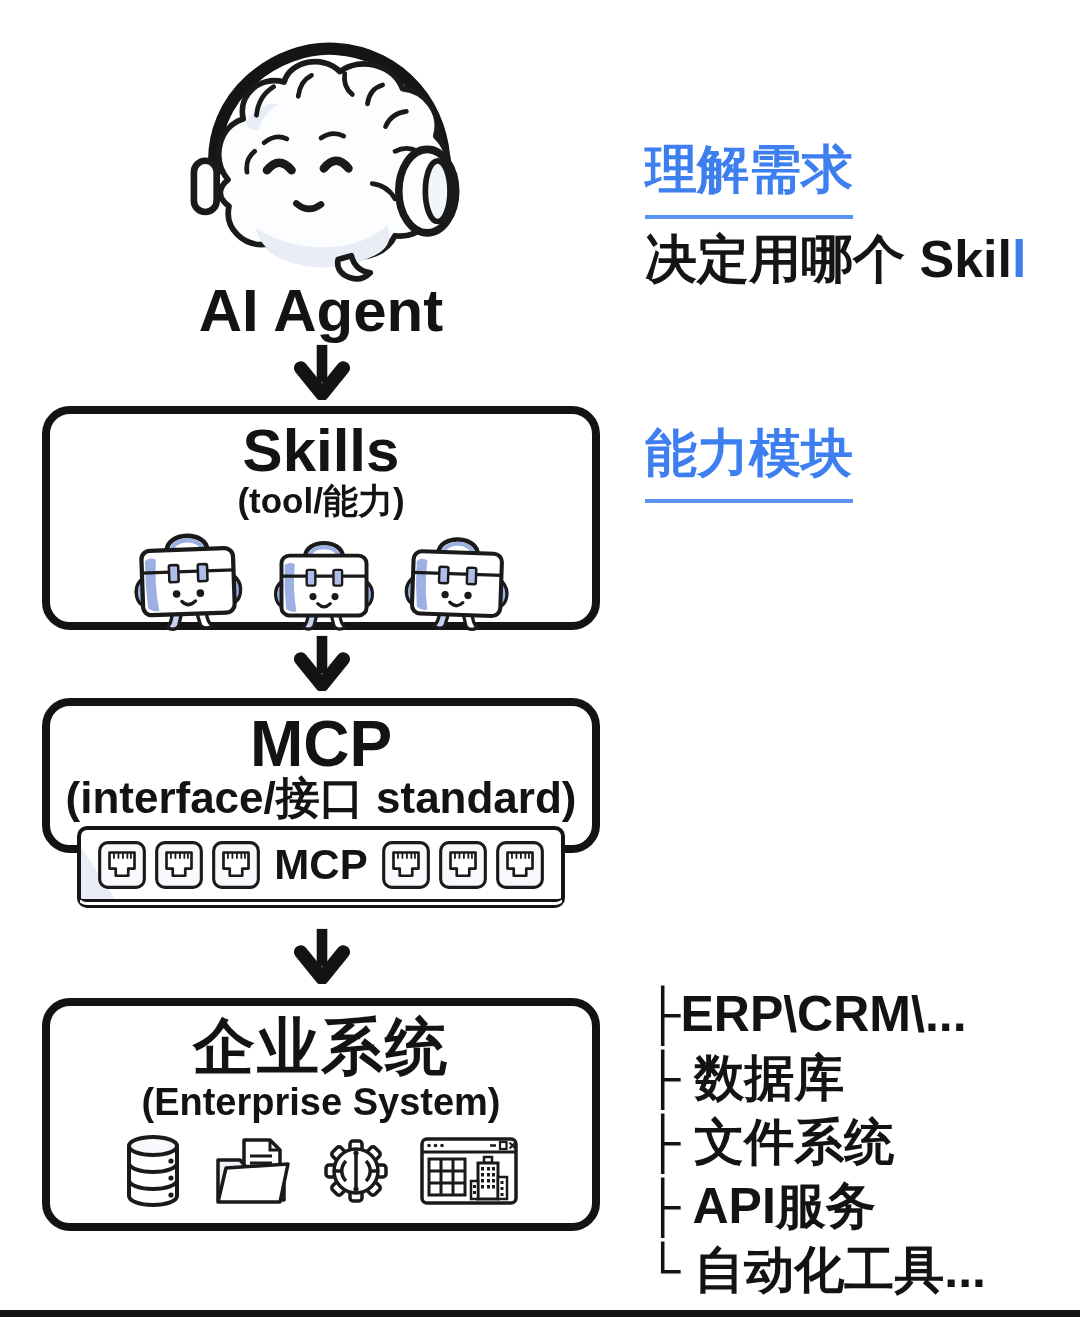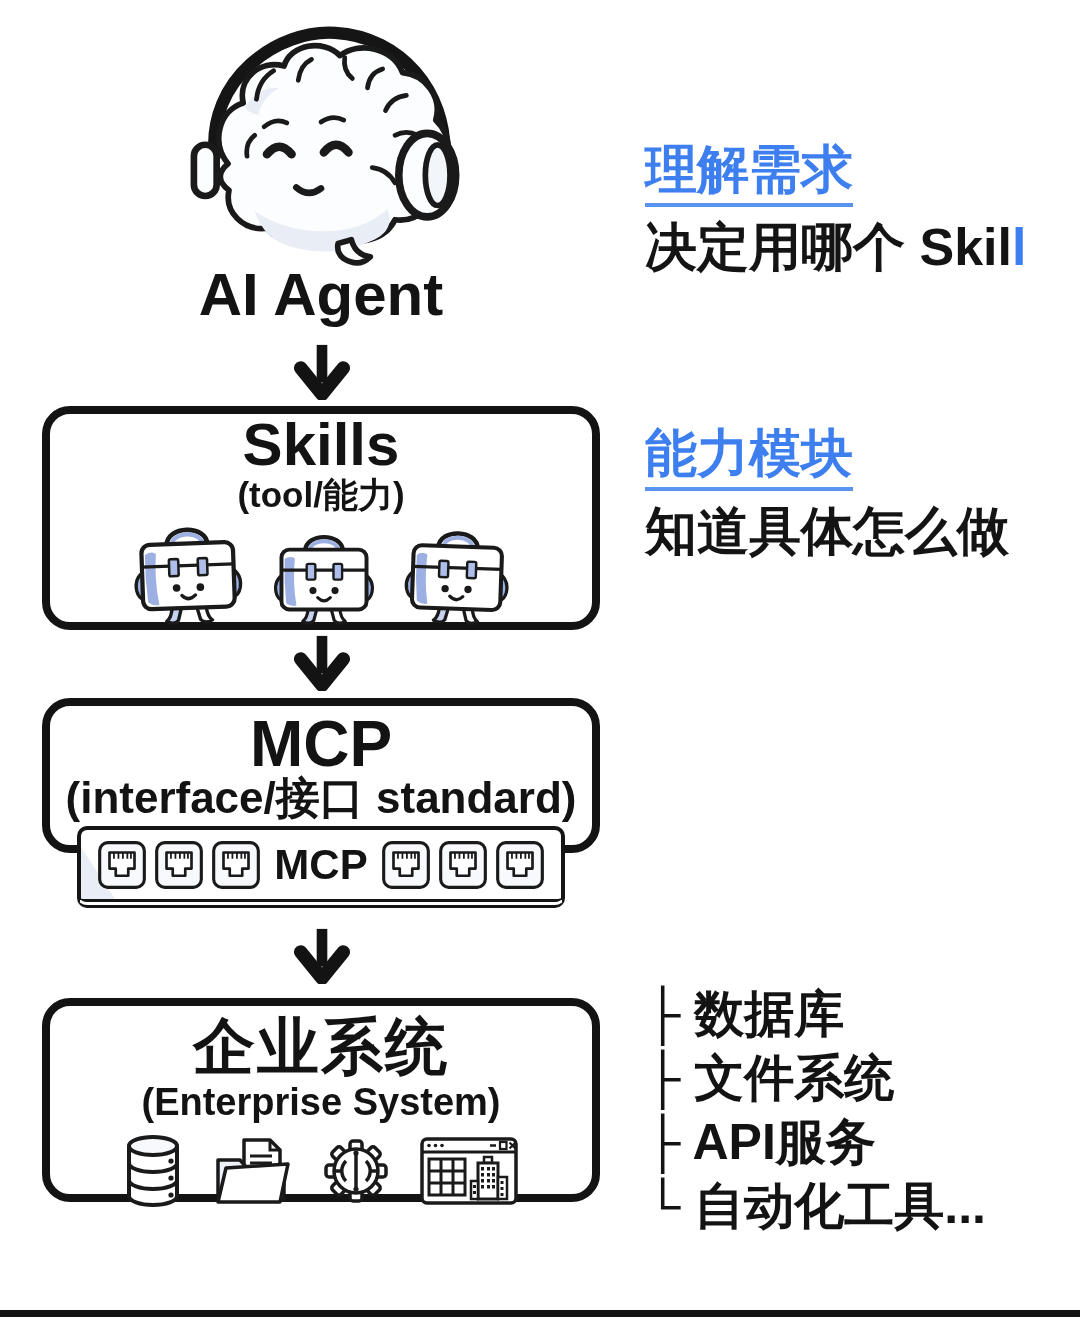--- a/index.html
+++ b/index.html
@@ -1,31 +1,31 @@
 <!DOCTYPE html>
 <html><head>
 <meta charset="utf-8">
 <style>
   html,body{margin:0;padding:0;width:1080px;height:1320px;background:#ffffff;overflow:hidden;}
   body{font-family:"Liberation Sans","DejaVu Sans",sans-serif;color:#151515;}
   .canvas{position:absolute;inset:0;width:1080px;height:1320px;}
 
   
-  .agent-section{position:absolute;left:42px;top:12px;width:558px;text-align:center;}
+  .agent-section{position:absolute;left:42px;top:28px;width:558px;text-align:center;}
   .agent-section svg.brain{display:block;margin:0 auto;}
   .agent-label{font-size:60px;font-weight:800;line-height:62px;margin-top:-6px;color:#131313;letter-spacing:0px;}
 
   .arrow{position:absolute;left:291px;width:62px;height:58px;}
   .arrow-1{top:342px;} .arrow-2{top:633px;} .arrow-3{top:926px;}
 
   .box{position:absolute;left:42px;width:558px;background:#fff;border:8px solid #131313;
        border-radius:28px;box-sizing:border-box;text-align:center;}
-  .box-skills{top:406px;height:224px;}
+  .box-skills{top:406px;height:224px;padding-top:6px;}
   .box-mcp{top:698px;height:155px;padding-top:4px;}
-  .box-enterprise{top:998px;height:204px;padding-top:8px;}
+  .box-enterprise{top:998px;height:233px;padding-top:8px;}
 
   .box h2{margin:0;font-weight:800;color:#131313;}
   .box .sub{font-weight:700;color:#131313;}
   .box-skills h2{font-size:60px;line-height:62px;}
   .box-skills .sub{font-size:35px;line-height:38px;}
   .box-mcp h2{font-size:64px;line-height:68px;}
   .box-mcp .sub{font-size:44px;line-height:40px;}
   .box-enterprise h2{font-size:62px;line-height:66px;letter-spacing:2px;}
   .box-enterprise .sub{font-size:38px;line-height:44px;}
 
@@ -38,21 +38,21 @@
              clip-path:polygon(0 0,0 100%,100% 100%);}
   .hub-label{font-size:42px;font-weight:800;color:#131313;position:relative;}
   .ports{display:flex;gap:7px;position:relative;}
 
   .icon-row{margin-top:8px;height:78px;display:flex;justify-content:center;align-items:center;gap:32px;}
 
   
   .note{position:absolute;left:645px;text-align:left;}
   .note-1{top:140px;} .note-2{top:424px;} .note-3{top:698px;}
   .note-heading{display:inline-block;font-size:52px;line-height:58px;font-weight:700;color:#3e7ff0;
-                border-bottom:4px solid #5b93f2;padding-bottom:5px;}
+                border-bottom:4px solid #5b93f2;padding-bottom:17px;}
   .note-body{font-size:52px;line-height:67px;font-weight:600;color:#141414;margin-top:7px;white-space:pre;}
   .accent{color:#3e7ff0;}
 
   .tree{position:absolute;left:645px;top:982px;}
   .tree-line{font-size:50px;line-height:64px;font-weight:600;color:#131313;white-space:pre;}
 
   .bottom-rule{position:absolute;left:0;top:1310px;width:1080px;height:7px;background:#131313;}
 
   .icon-svg{display:block;}
 </style>
@@ -266,25 +266,25 @@
     </div>
   </section>
 
   <aside class="note note-1">
     <div class="note-heading">理解需求</div>
     <div class="note-body"><span>决定用哪个 Skil</span><span class="accent">l</span></div>
   </aside>
 
   <aside class="note note-2">
     <div class="note-heading">能力模块</div>
-    <div class="note-body">知道具体怎么做</div>
   </aside>
 
 
   <aside class="tree">
+    <div class="tree-line">├ERP\CRM\...</div>
     <div class="tree-line">├ 数据库</div>
     <div class="tree-line">├ 文件系统</div>
     <div class="tree-line">├ API服务</div>
     <div class="tree-line">└ 自动化工具...</div>
   </aside>
 
   <div class="bottom-rule"></div>
 </div>
 
 </body></html>

